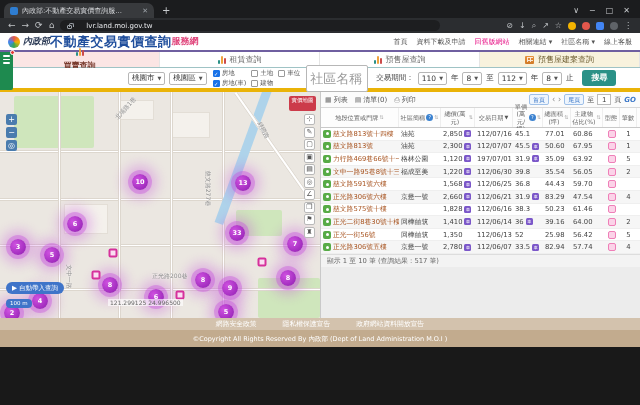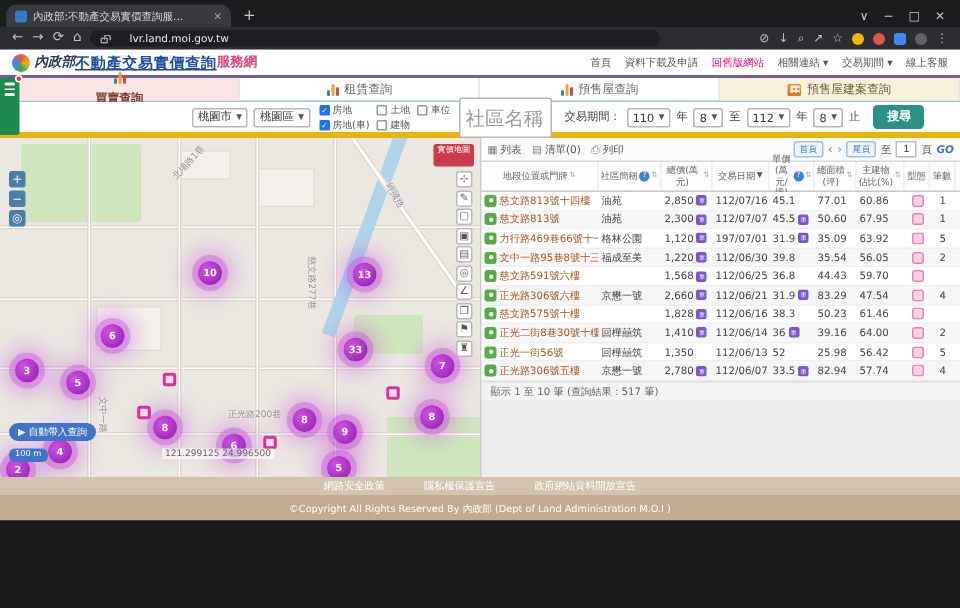--- a/index.html
+++ b/index.html
@@ -23,21 +23,21 @@
   .lock::before { content:""; position:absolute; top:-3px; left:0.5px; width:3px; height:3px; border:1px solid #9aa0a6; border-bottom:none; border-radius:2px 2px 0 0; }
   .url { font-size:7px; color:#e8eaed;margin-left:10px; }
   .chrome-right { margin-left:auto; display:flex; align-items:center; gap:6px; }
   .chrome-right .navic { font-size:8px; }
   .extdot { width:8px; height:8px; border-radius:50%; flex:none; }
 
   
   .site-header { height:19px; background:#ffffff; border-bottom:2px solid #6f5fa0; display:flex; align-items:center; padding:0 8px; flex:none; }
   .logo-mark { width:12px; height:12px; border-radius:50%; background:conic-gradient(#e2574c,#f4b400,#34a853,#4285f4,#e2574c); margin-right:3px; flex:none; }
   .logo-pre { font-family:"DejaVu Serif","Liberation Serif",serif; font-style:italic; font-weight:bold; font-size:9px; color:#2b3a55; }
-  .logo-main { font-size:10px; font-weight:bold; color:#1f4e9c; letter-spacing:0.5px;text-decoration:underline; }
+  .logo-main { font-size:13px; font-weight:bold; color:#1f4e9c; letter-spacing:0.5px; }
   .logo-suf { font-size:9px; font-weight:bold; color:#e0457b; }
   .hnav { margin-left:auto; display:flex; gap:9px; }
   .hnav-item { font-size:7px; color:#555; white-space:nowrap; }
   .hnav-item.hot { color:#e6007e; }
 
   
   .query-tabs { height:16px; display:flex; flex:none; border-bottom:1px solid #9fc3c5; background:#fff; }
   .qtab { flex:1; display:flex; align-items:center; justify-content:center; gap:4px; font-size:8px; color:#666; border-right:1px solid #e5e5e5; }
   .qtab.active { background:#fbe5e4; color:#7a3b2e; font-weight:bold;flex-direction:column; }
   .qtab.beige { background:#f8f2dd; color:#6b5b2e; }
@@ -171,21 +171,21 @@
   <header class="site-header">
     <span class="logo-mark"></span>
     <span class="logo-pre">內政部</span>
     <span class="logo-main">不動產交易實價查詢</span>
     <span class="logo-suf">服務網</span>
     <nav class="hnav" id="hnav">
         <span class="hnav-item">首頁</span>
         <span class="hnav-item">資料下載及申請</span>
         <span class="hnav-item hot">回舊版網站</span>
         <span class="hnav-item">相關連結 ▾</span>
-        <span class="hnav-item">交易期間 ▾</span>
+        <span class="hnav-item">社區名稱 ▾</span>
         <span class="hnav-item">線上客服</span>
       </nav>
   </header>
 
   <nav class="query-tabs" id="qtabs">
       <div class="qtab active">
         <span class="ticon">
           <i class="b1"></i>
           <i class="b2"></i>
           <i class="b3"></i>

